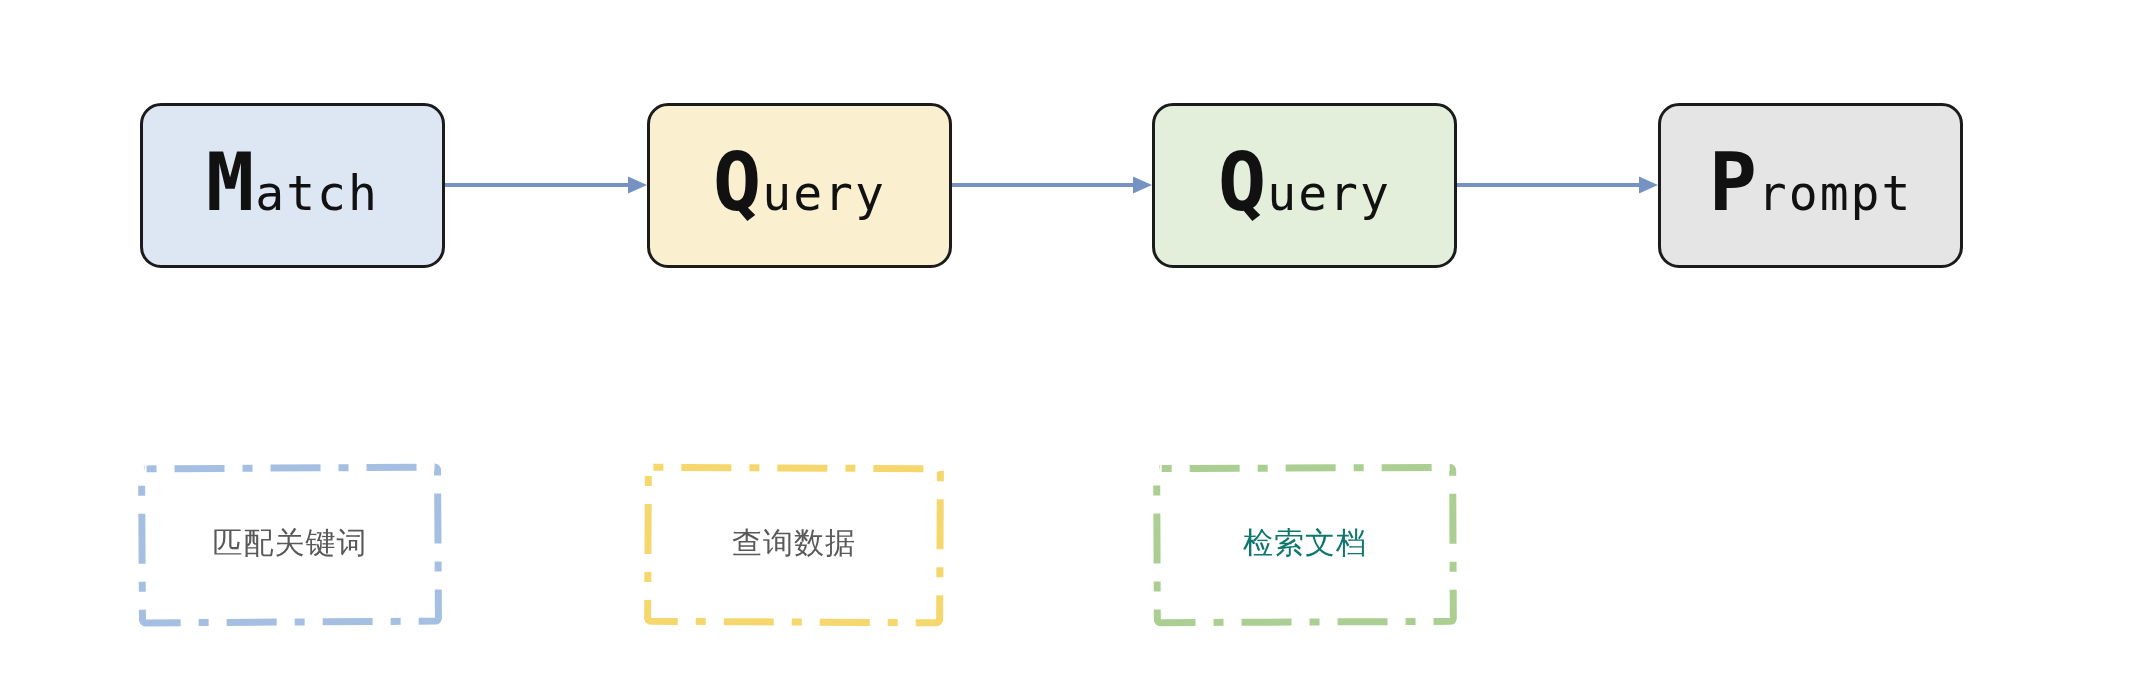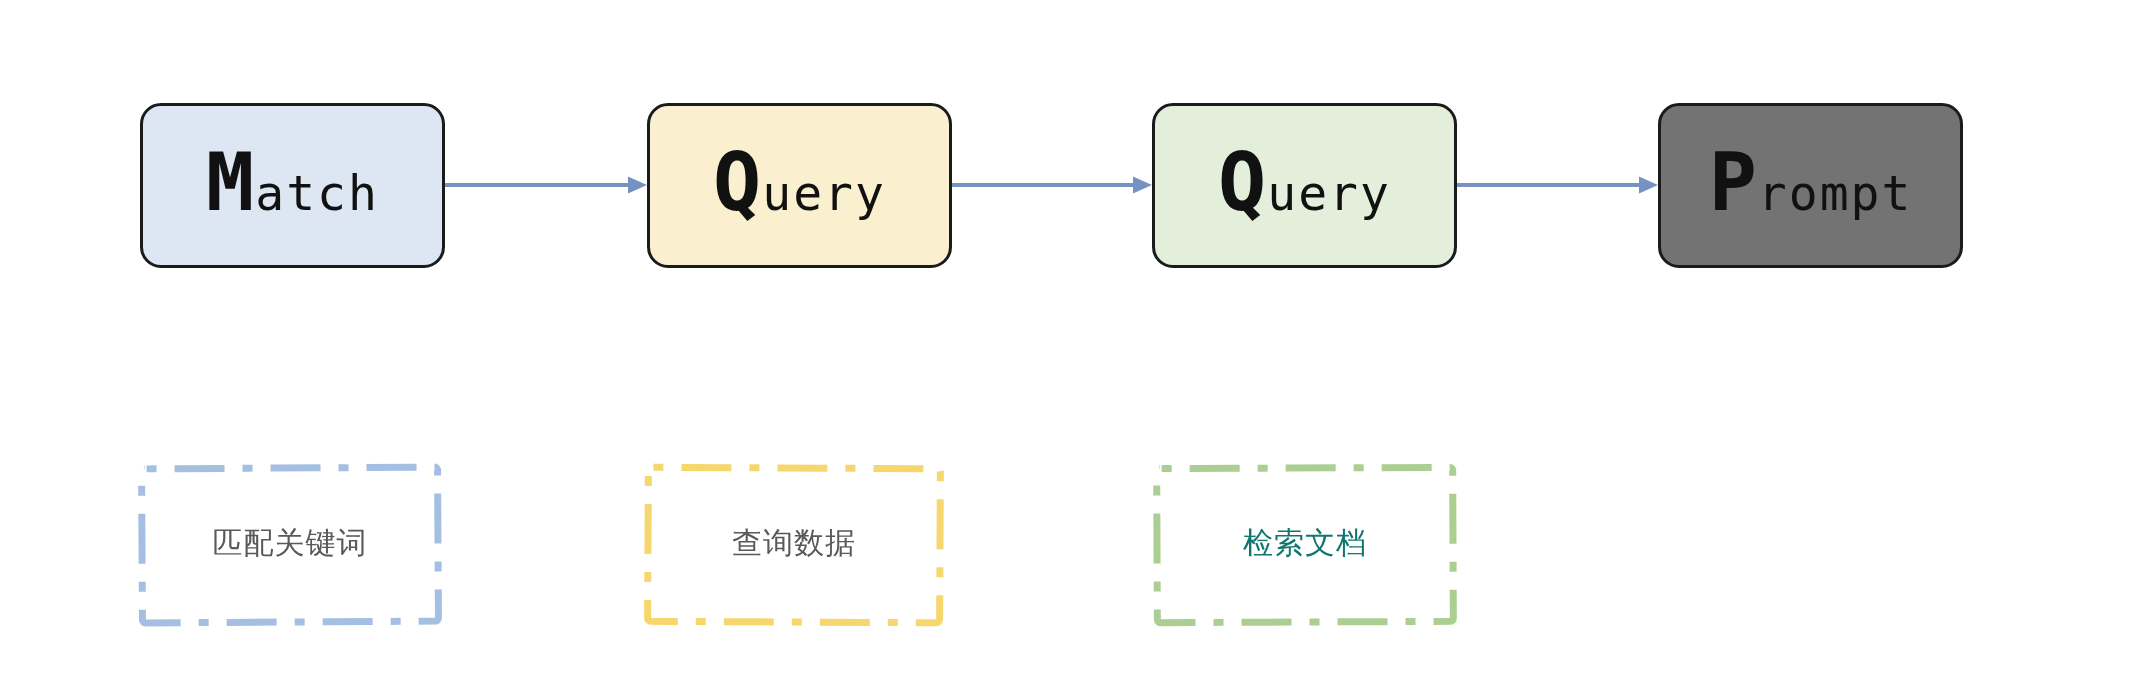--- a/index.html
+++ b/index.html
@@ -109,21 +109,21 @@
   </div>
 
   <div class="box b1" style="background-color: rgb(250, 240, 208); border-color: rgb(27, 27, 27);">
     <div class="box-label" style="color: rgb(17, 17, 17);">Query</div>
   </div>
 
   <div class="box b2" style="background-color: rgb(228, 239, 219); border-color: rgb(27, 27, 27);">
     <div class="box-label" style="color: rgb(17, 17, 17);">Query</div>
   </div>
 
-  <div class="box b3" style="background-color: #737373; border-color: rgb(27, 27, 27);">
+  <div class="box b3" style="background-color: #e5e5e5; border-color: rgb(27, 27, 27);">
     <div class="box-label" style="color: rgb(17, 17, 17);">Prompt</div>
   </div>
 
   <svg class="arrow a0" viewBox="0 0 202 24" xmlns="http://www.w3.org/2000/svg">
     <line x1="0" y1="12" x2="185" y2="12" stroke-width="4" style="stroke: rgb(117, 146, 195);"></line>
     <polygon points="183,3.5 202,12 183,20.5" style="fill: rgb(117, 146, 195);"></polygon>
   </svg>
 
   <svg class="arrow a1" viewBox="0 0 200 24" xmlns="http://www.w3.org/2000/svg">
     <line x1="0" y1="12" x2="183" y2="12" stroke-width="4" style="stroke: rgb(117, 146, 195);"></line>

